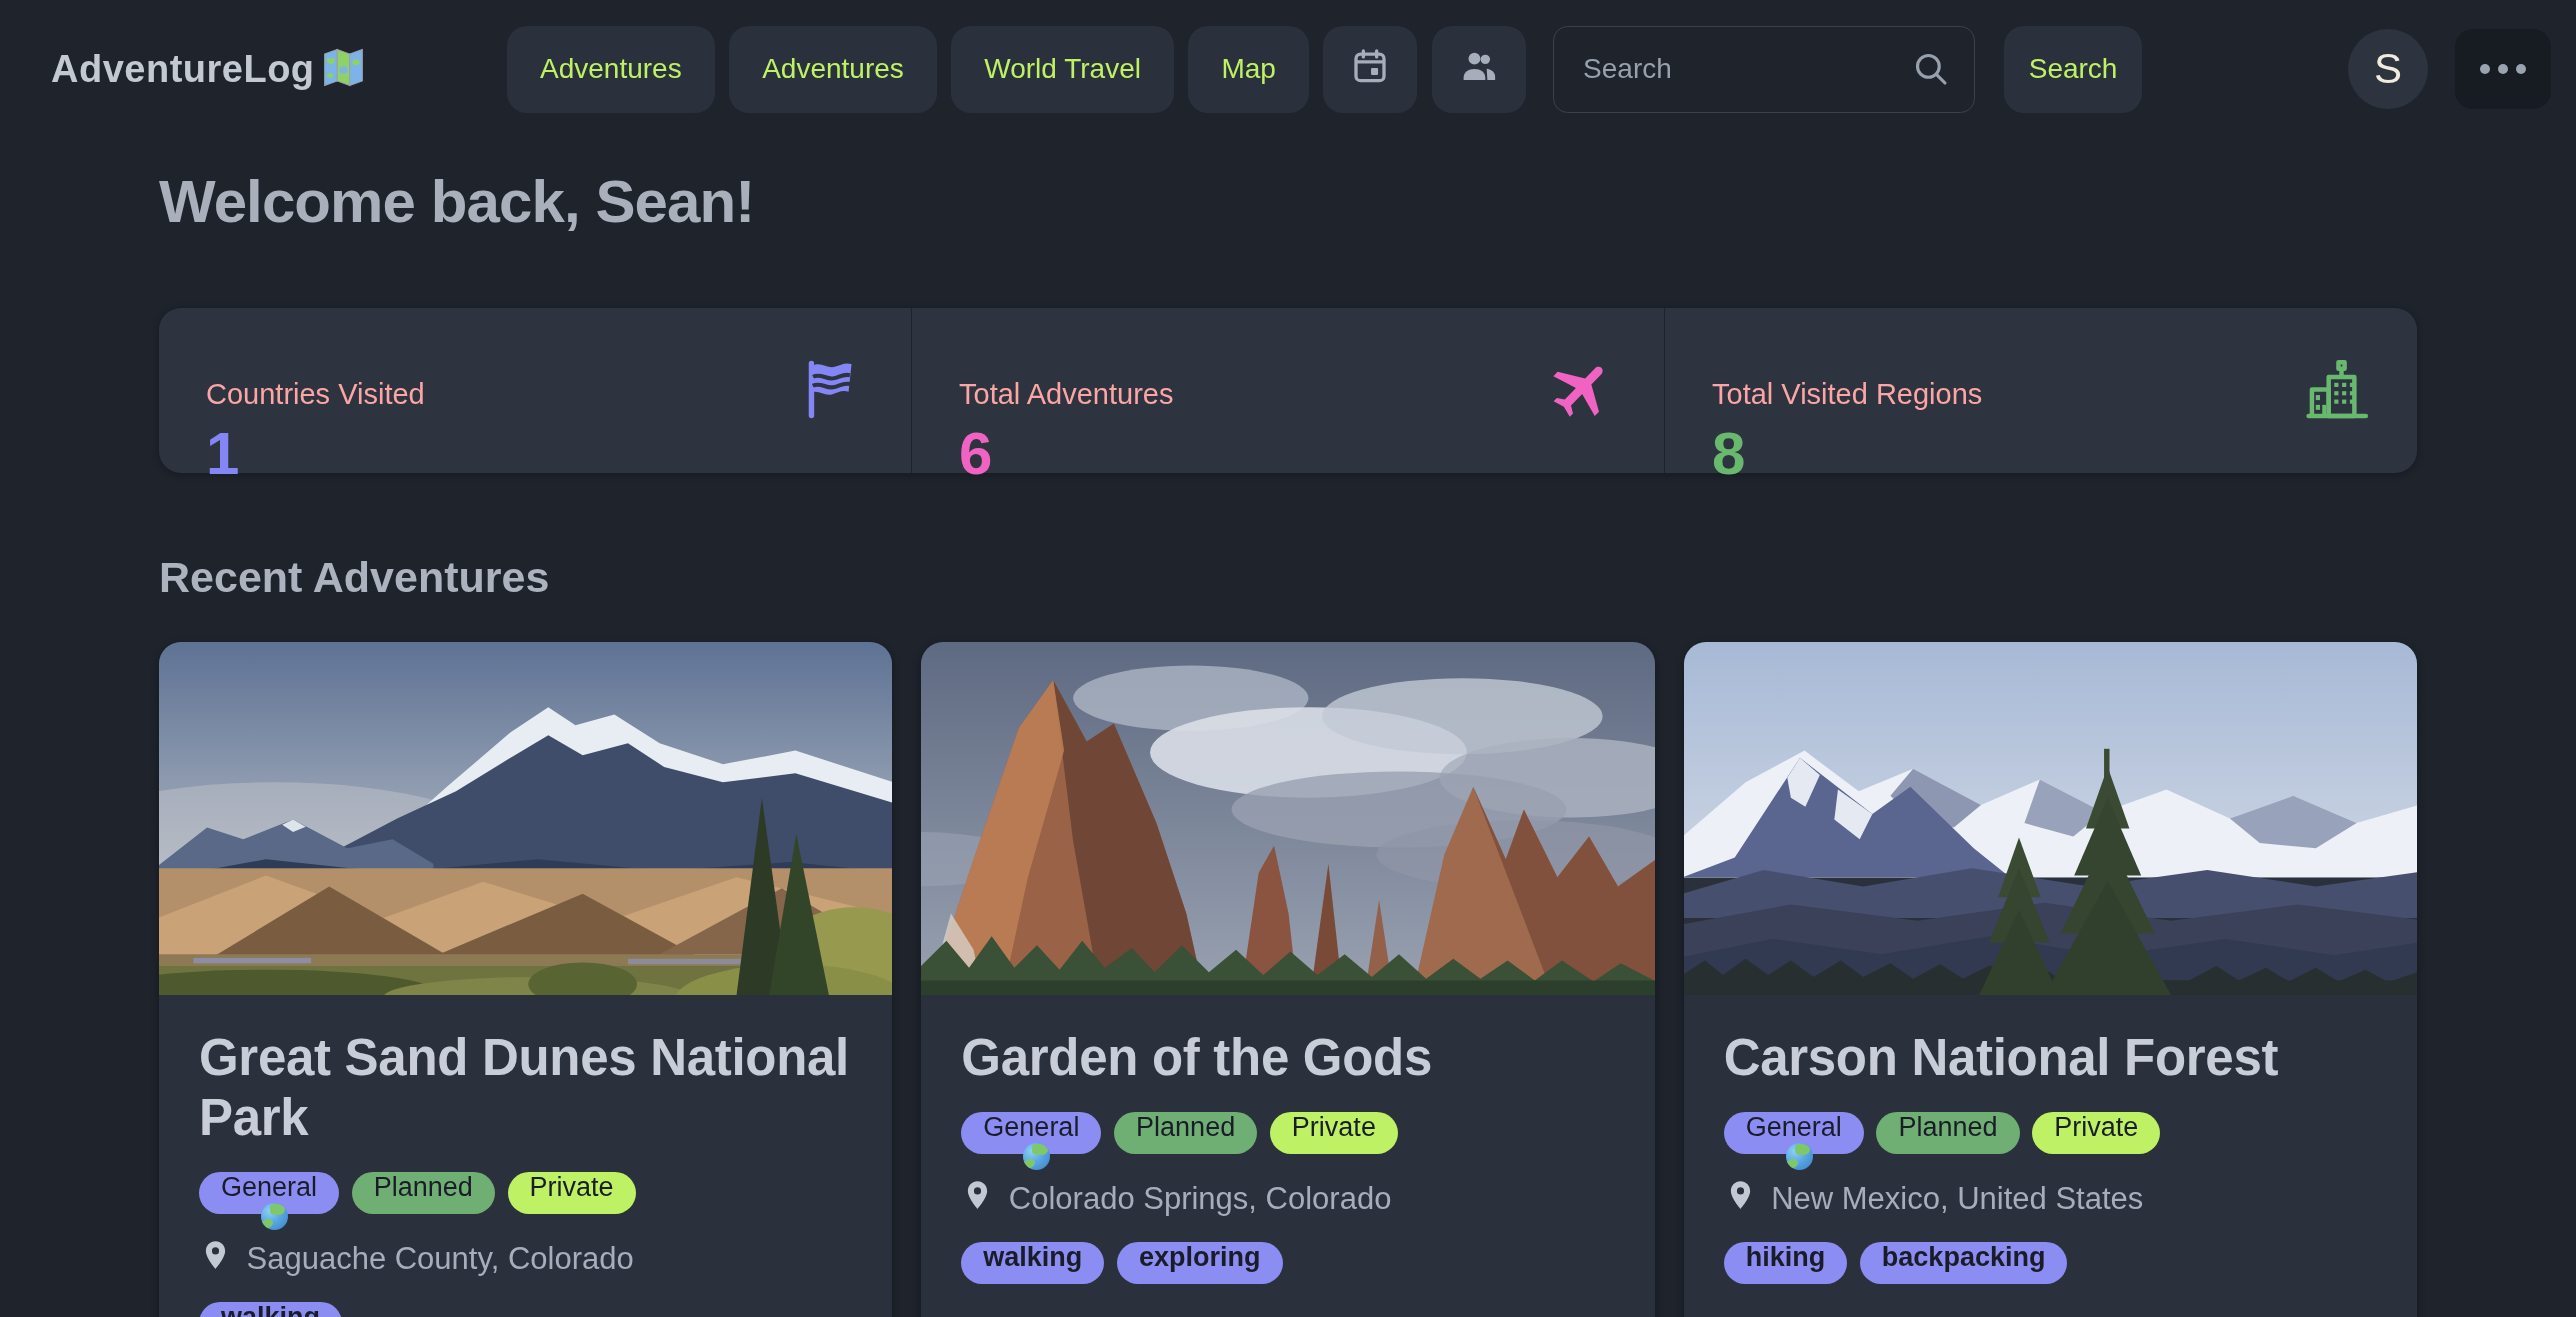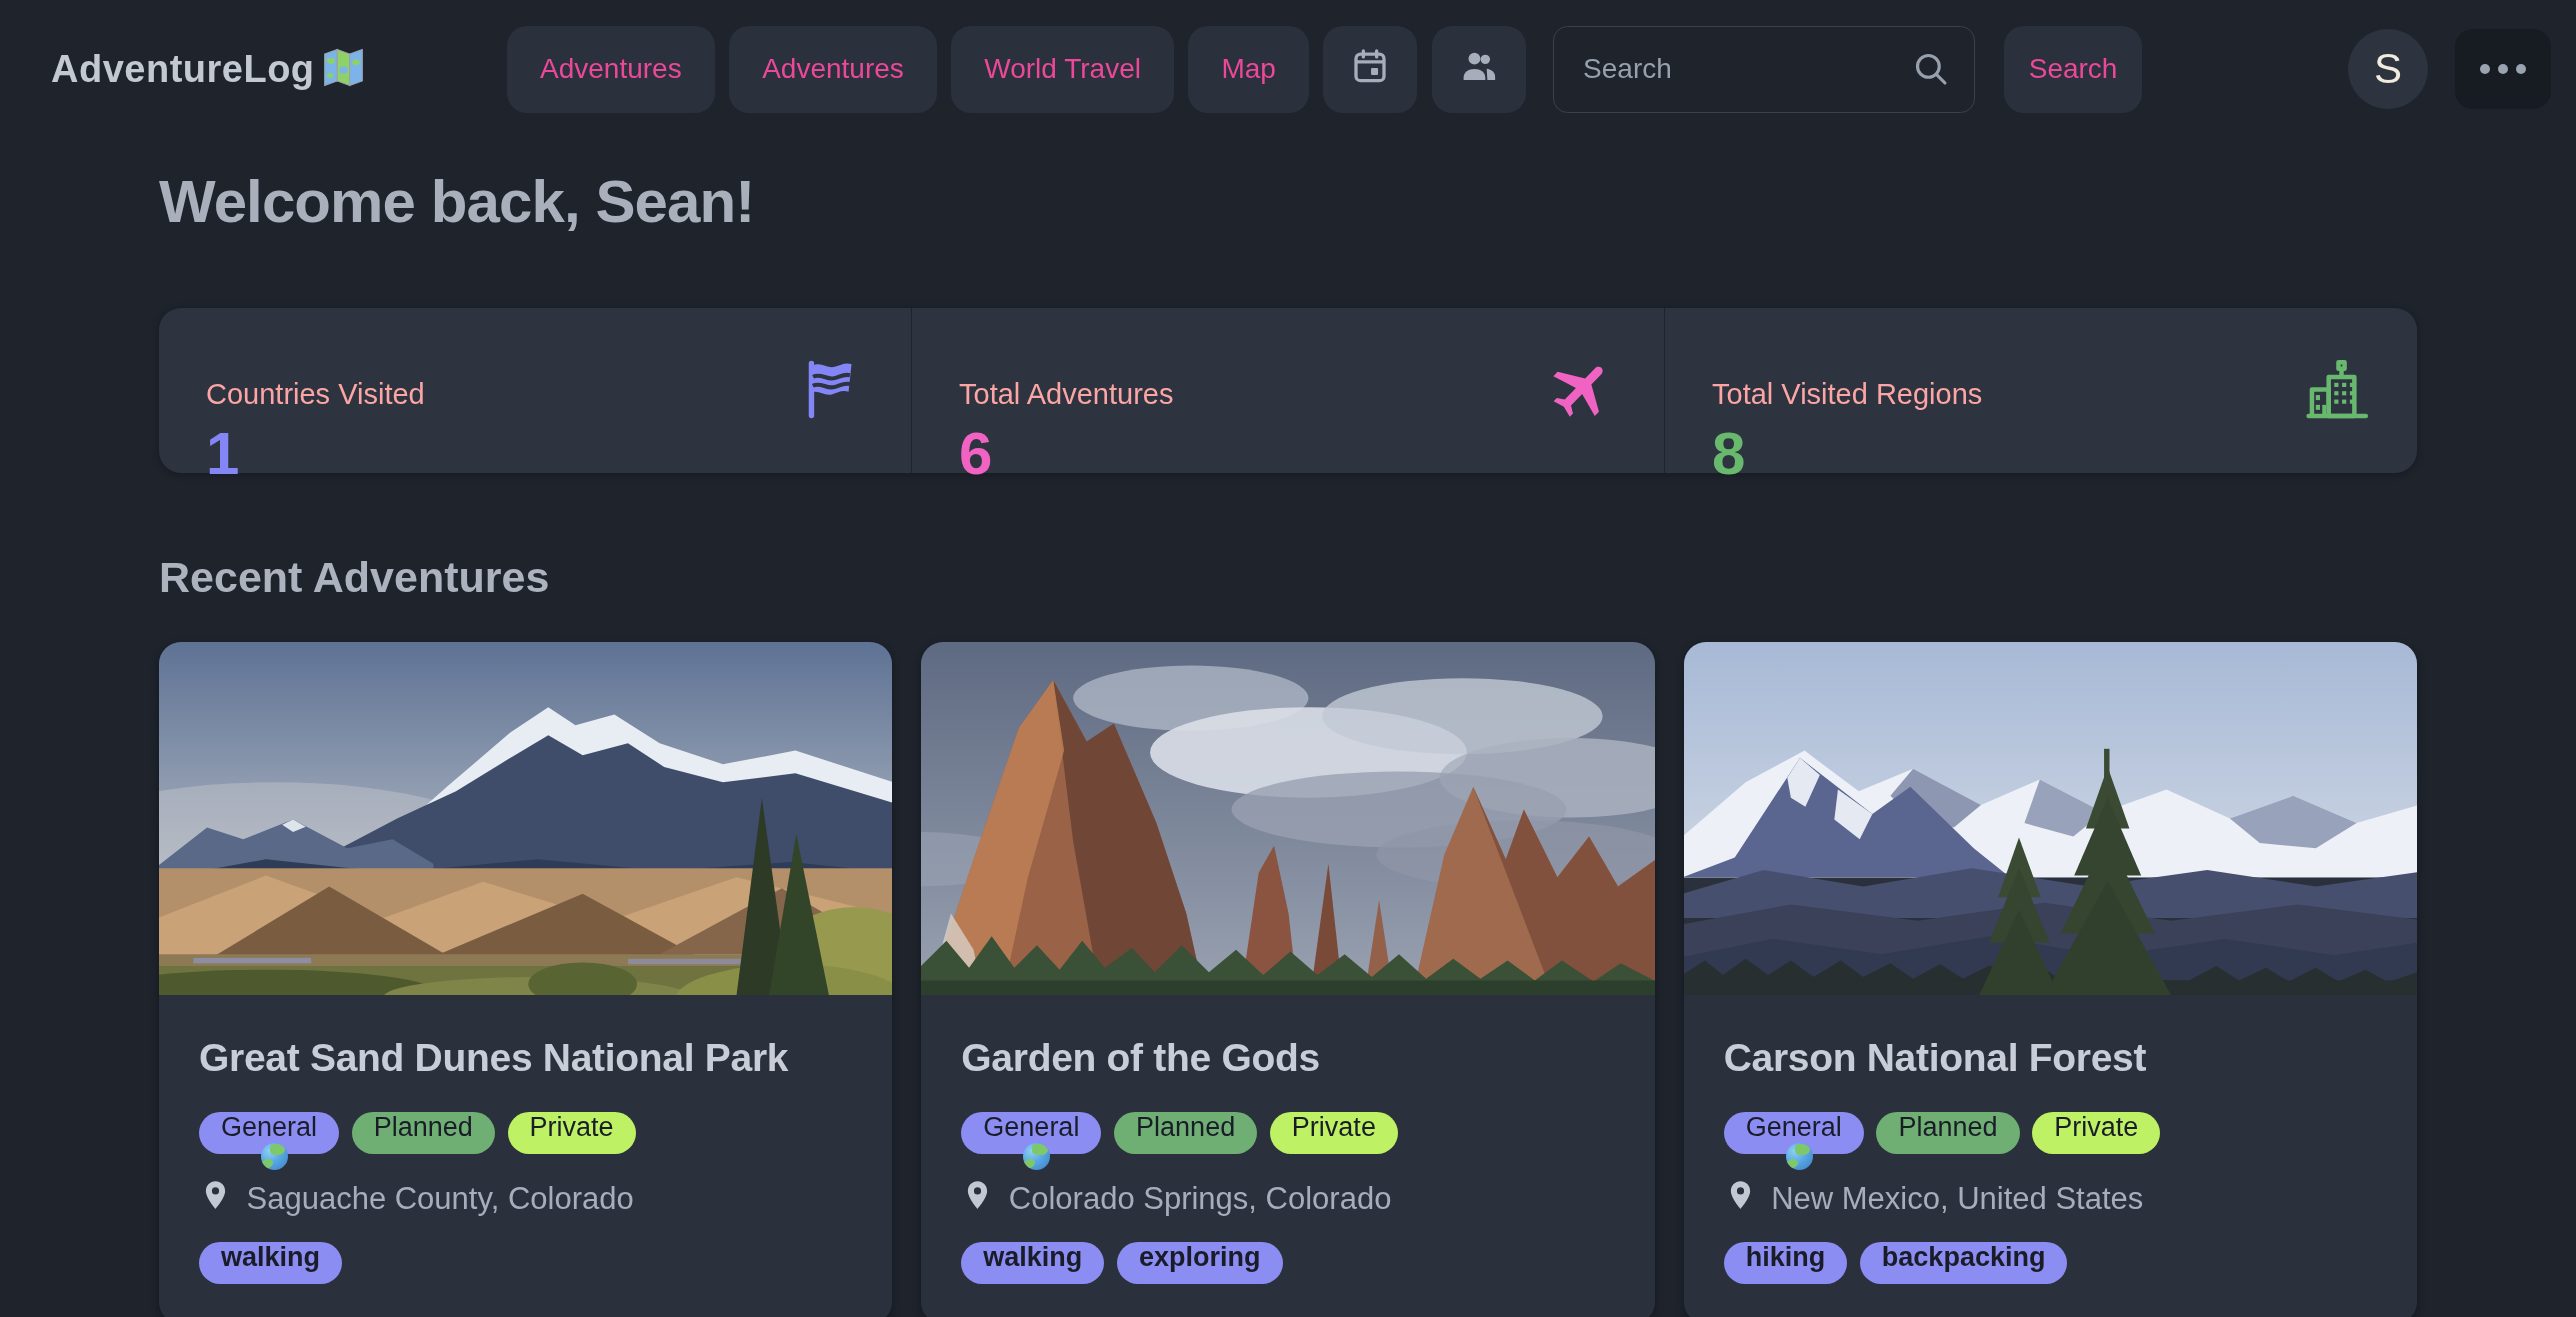--- a/index.html
+++ b/index.html
@@ -6,21 +6,21 @@
   html,body { background:#1e232c; }
   body { font-family:"Liberation Sans", sans-serif; color:#a6adbb; }
   .page { position:relative; width:2576px; height:1318px; background:#1e232c; overflow:hidden; }
 
   
   .navbar { position:relative; height:138px; width:100%; }
   .logo { position:absolute; left:51px; top:0; height:138px; display:flex; align-items:center; gap:7px; }
   .logo-text { font-size:38px; font-weight:bold; color:#c3c9d2; letter-spacing:0.5px; }
   .nav-center { position:absolute; left:507px; top:0; height:138px; display:flex; align-items:center; gap:14.5px; }
   .nav-btn { height:87px; padding:0 33px; background:#2a313c; border:none; border-radius:20px;
-             color:#ec4899; font-size:28px; font-family:inherit; font-weight:500; cursor:pointer;
+             color:#bef264; font-size:28px; font-family:inherit; font-weight:500; cursor:pointer;
              display:flex; align-items:center; justify-content:center; }
   .nav-btn.icon-only { width:94px; padding:0; }
   .search-wrap { position:relative; margin-left:12.7px; }
   .search-input { width:422px; height:87px; background:transparent; border:1.8px solid #3a4250; border-radius:14.5px;
                   color:#c3c9d2; font-size:28px; font-family:inherit; padding:0 81px 0 29px; outline:none; }
   .search-input::placeholder { color:#97a0ad; }
   .search-glass { position:absolute; right:23.5px; top:22.6px; }
   .search-btn { margin-left:14.5px; width:138px; }
   .nav-right { position:absolute; right:25px; top:0; height:138px; display:flex; align-items:center; gap:27px; }
   .avatar { width:80px; height:80px; border-radius:50%; background:#2d343f; display:flex; align-items:center;
@@ -43,21 +43,21 @@
   .c-purple { color:#8486f6; } .c-pink { color:#f163c3; } .c-green { color:#68b86e; }
 
   .section-title { margin-top:80px; font-size:43px; font-weight:bold; color:#acb3bf; }
 
   .grid { margin-top:40px; display:grid; grid-template-columns:repeat(3,1fr); gap:29px; }
   .card { background:#2b313c; border-radius:22px; overflow:hidden; cursor:pointer;
           box-shadow:0 3.6px 9px rgba(0,0,0,.3); }
   .card figure { display:block; height:353px; }
   .card figure svg { display:block; width:100%; height:353px; }
   .card-body { padding:33px 40px 40px; }
-  .card-title { font-size:39px; font-weight:bold; color:#c8cdd7; line-height:60px; letter-spacing:-0.3px; }
+  .card-title { font-size:51px; font-weight:bold; color:#c8cdd7; line-height:60px; letter-spacing:-0.3px; }
   .badges { margin-top:23.5px; display:flex; gap:12.7px; }
   .badge { height:42px; border-radius:21px; padding:0 22px; display:inline-flex; align-items:center;
            font-size:27px; color:#1a1d28; white-space:nowrap;flex-direction:column; }
   .badge-purple { background:#8b8df2; }
   .badge-green  { background:#6faf74; }
   .badge-pink   { background:#bef264; }
   .tag { font-weight:bold; }
   .location { margin-top:22px; display:flex; align-items:center; gap:14.5px; font-size:31px; color:#a6adbb; }
   .tags { margin-top:20px; display:flex; gap:12.7px; }
 

